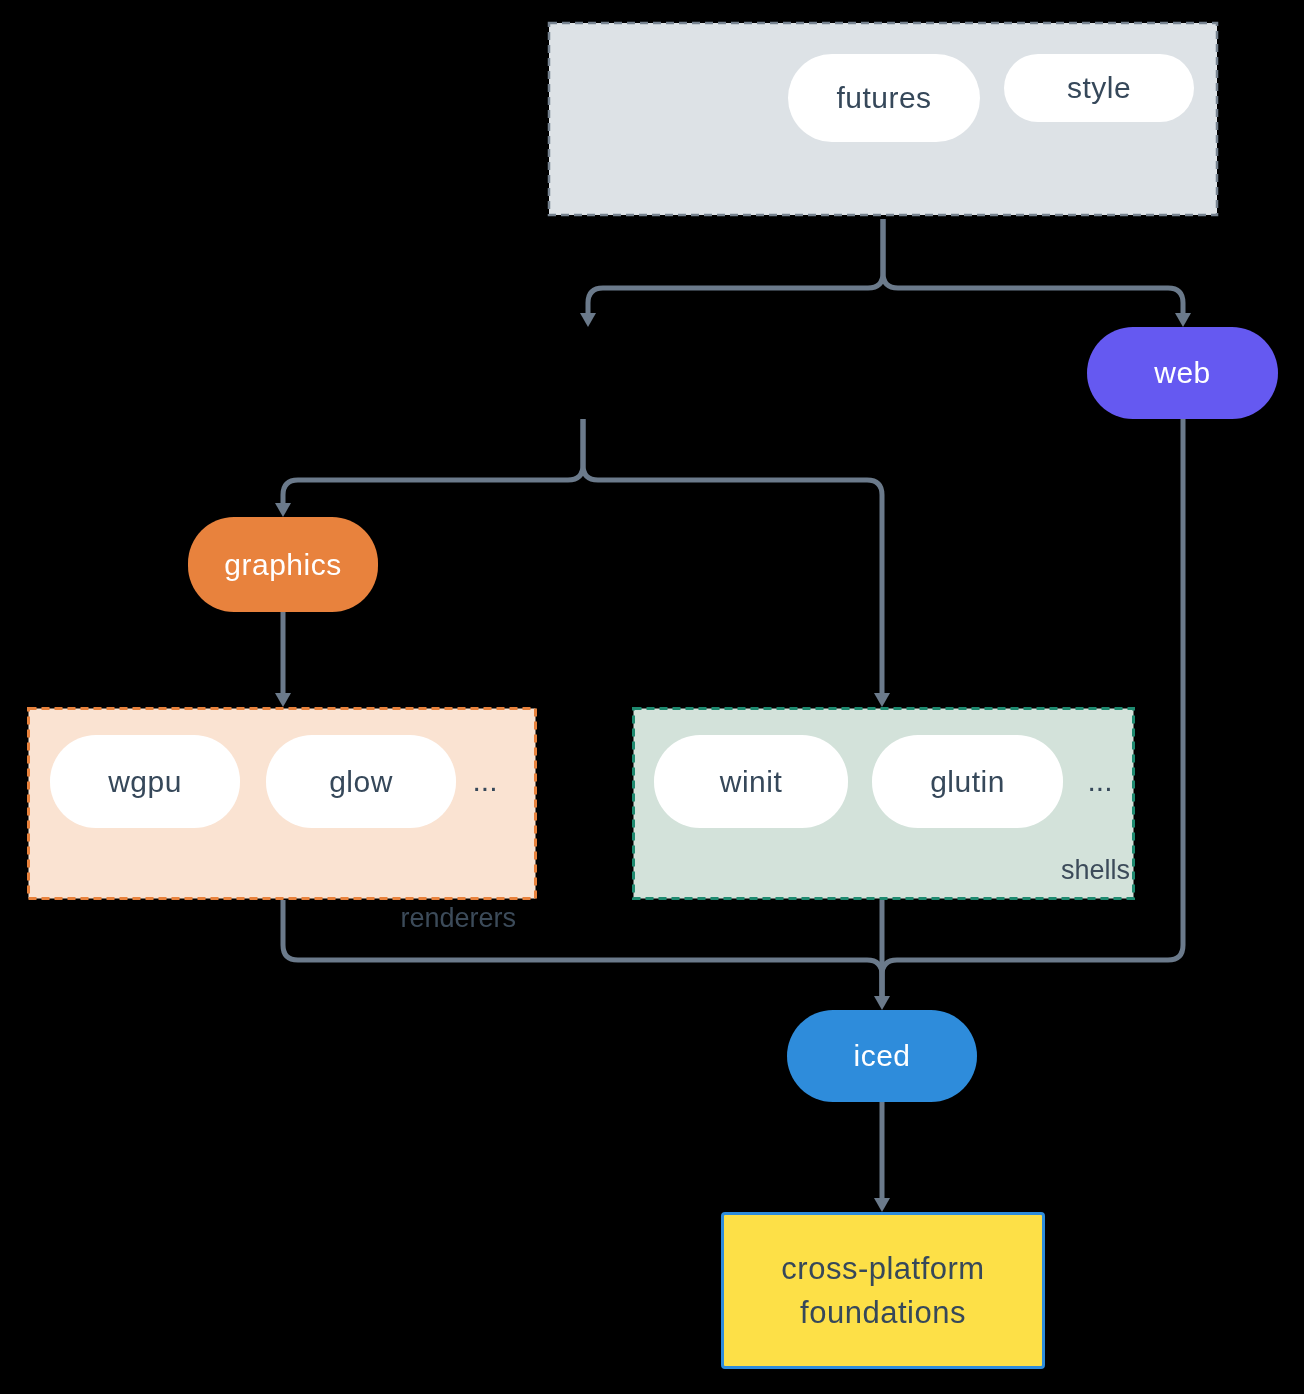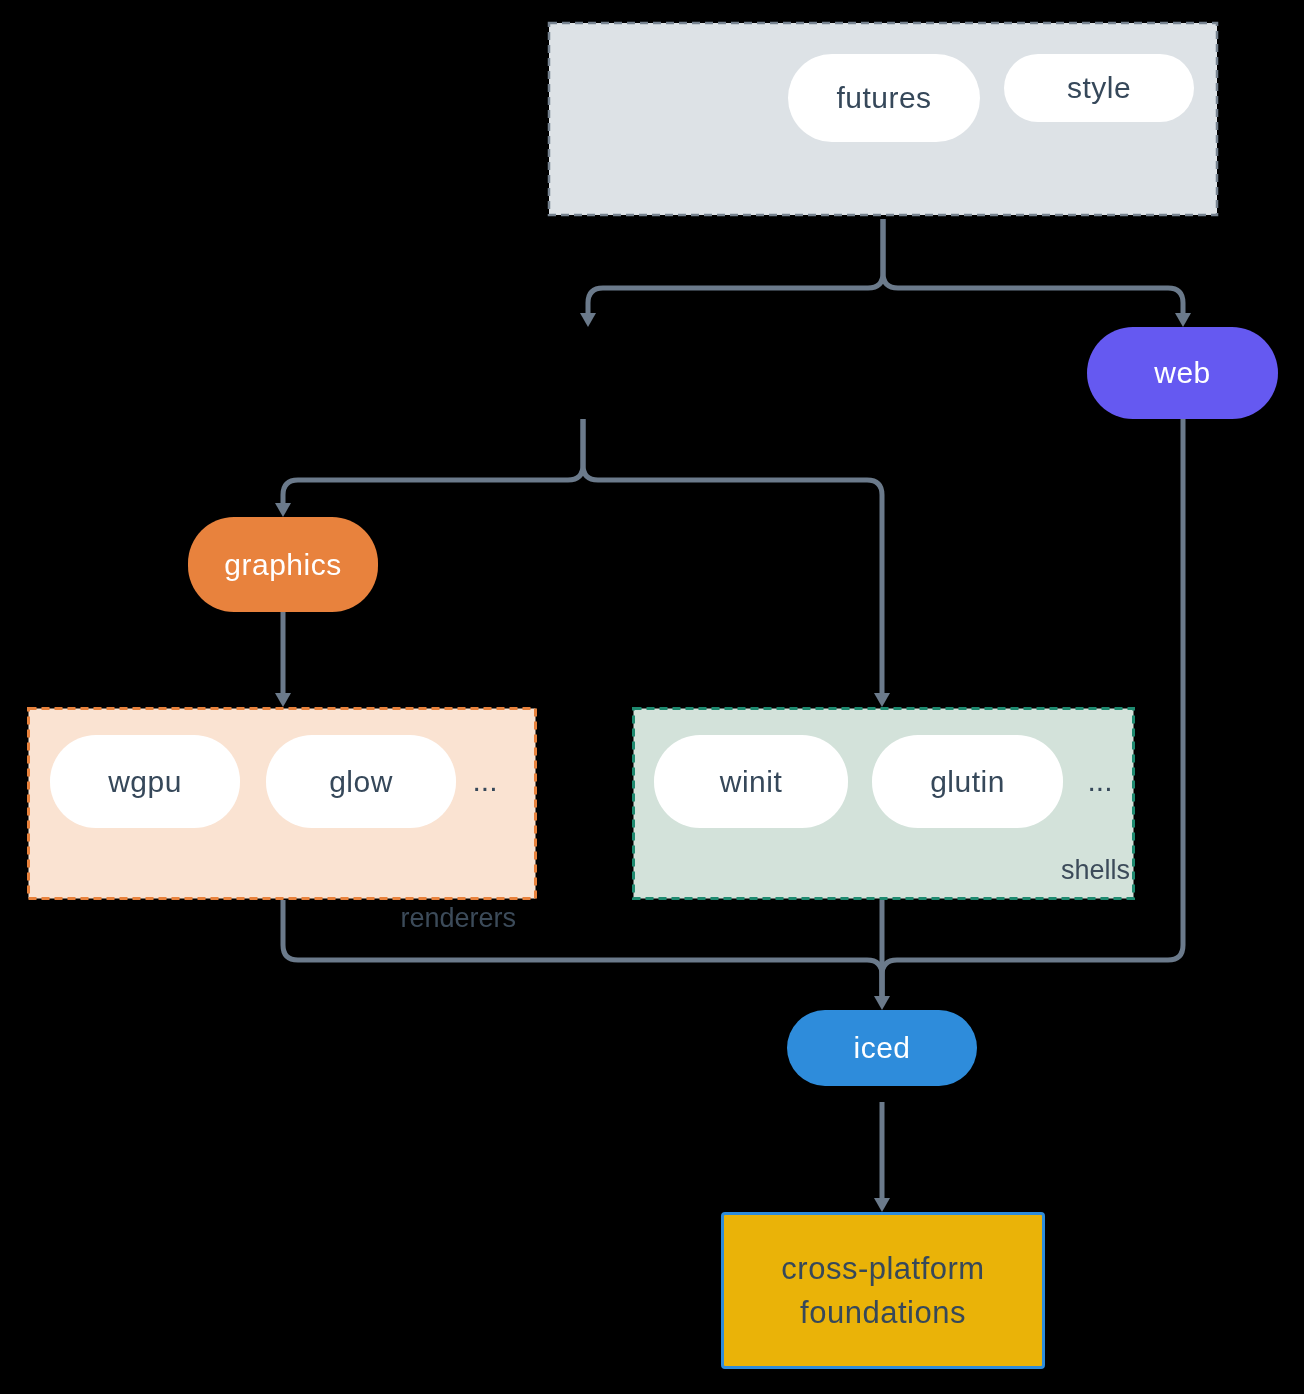--- a/index.html
+++ b/index.html
@@ -45,21 +45,21 @@
     position: absolute;
     font-size: 30px;
     color: #36485a;
     text-align: center;
     line-height: 30px;
   }
   .app-box {
     position: absolute;
     left: 721px; top: 1212px;
     width: 318px; height: 151px;
-    background: #eab308;
+    background: #fde047;
     border: 3px solid #2e8cdb;
     border-radius: 4px;
     display: flex;
     flex-direction: column;
     align-items: center;
     justify-content: center;
     gap: 8px;
     color: #36485a;
     font-size: 31px;
     letter-spacing: 0.5px;
@@ -109,20 +109,20 @@
   <div class="pill white" style="left:50px; top:735px; width:190px; height:93px;">wgpu</div>
   <div class="pill white" style="left:266px; top:735px; width:190px; height:93px;">glow</div>
   <div class="ellipsis" style="left:462px; top:766px; width:46px;">...</div>
   <div class="group-label" style="left:294px; top:855px; width:222px;margin-top:48px;">renderers</div>
 
   <div class="pill white" style="left:654px; top:735px; width:194px; height:93px;">winit</div>
   <div class="pill white" style="left:872px; top:735px; width:191px; height:93px;">glutin</div>
   <div class="ellipsis" style="left:1076px; top:766px; width:48px;">...</div>
   <div class="group-label" style="left:910px; top:855px; width:220px;">shells</div>
 
-  <div class="pill blue" style="left:787px; top:1010px; width:190px; height:76px;">iced</div>
+  <div class="pill blue" style="left:787px; top:1010px; width:190px; height:92px;">iced</div>
 
   <div class="app-box">
     <span>cross-platform</span>
     <span>foundations</span>
   </div>
 
 </div>
 
 </body></html>

